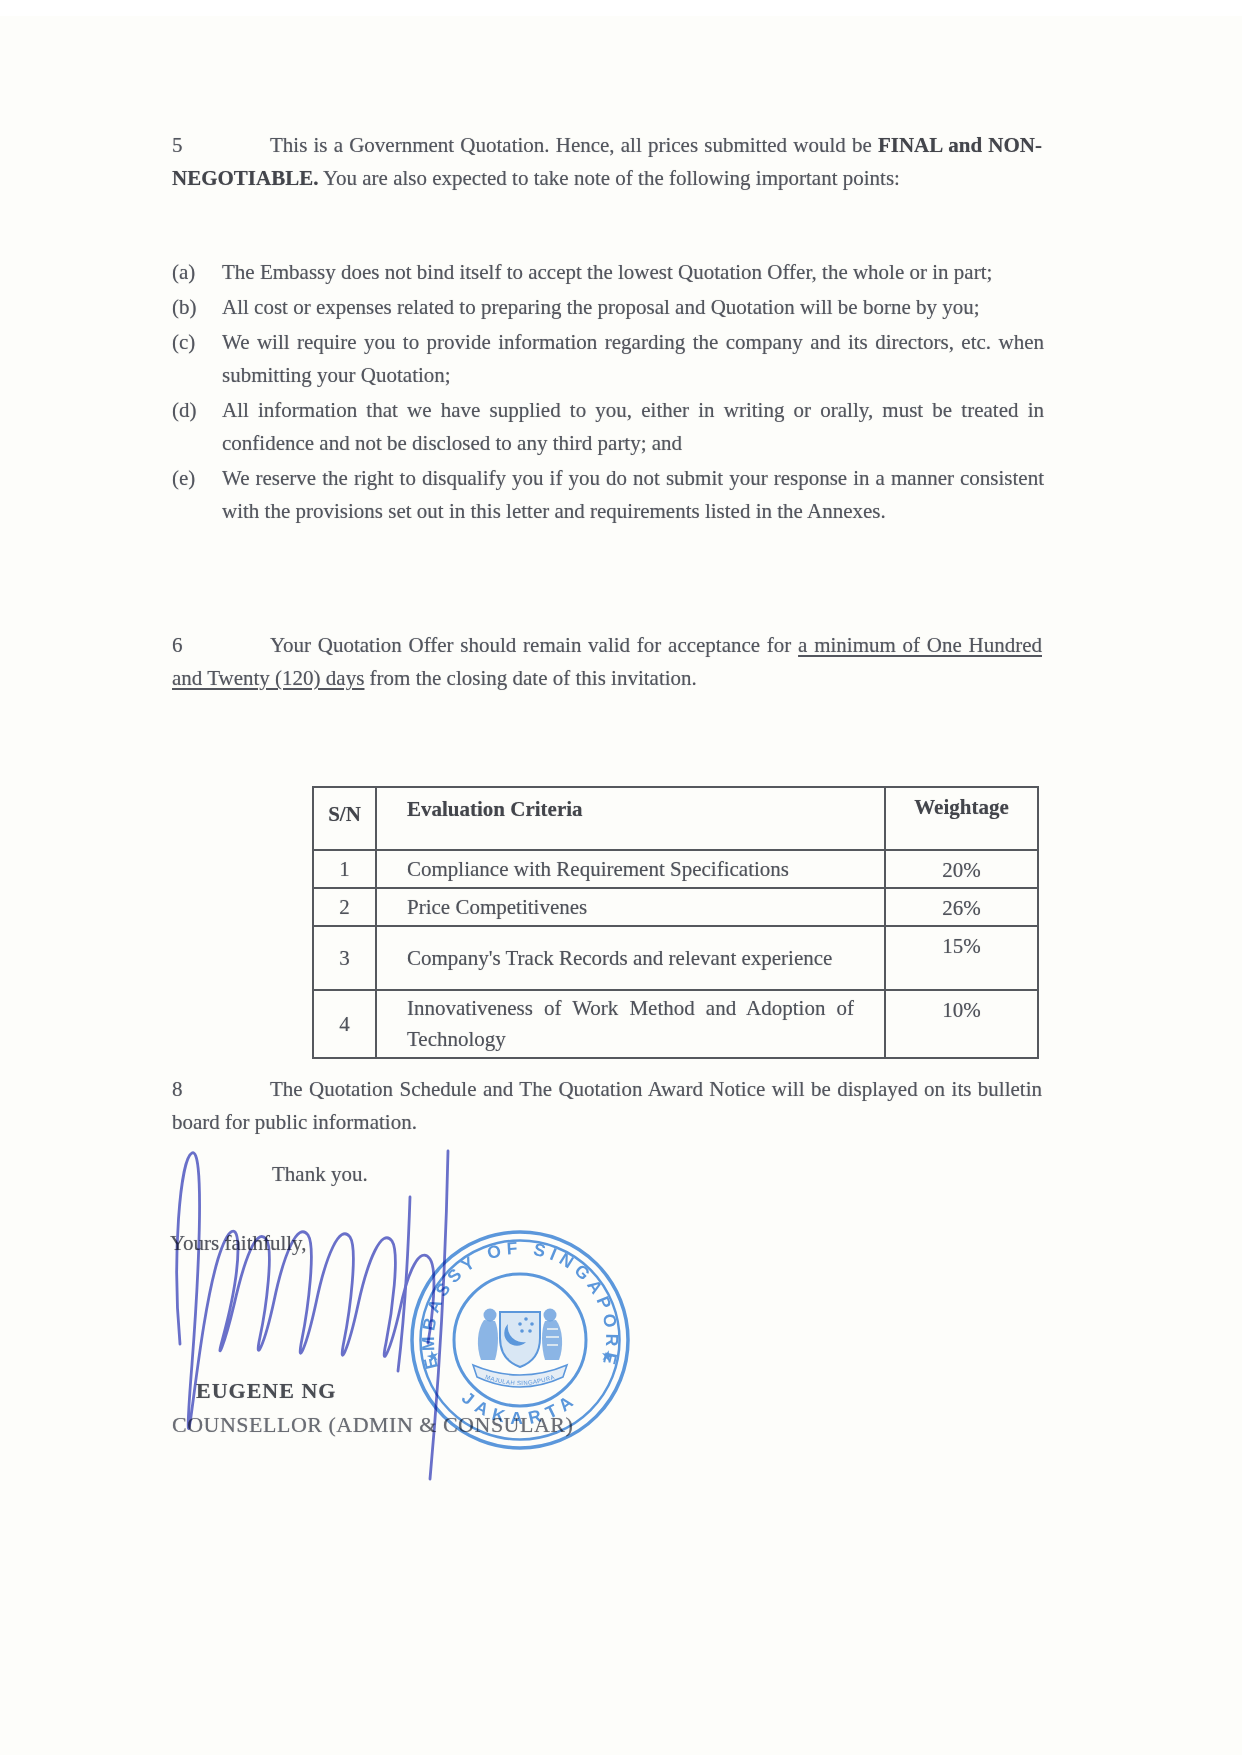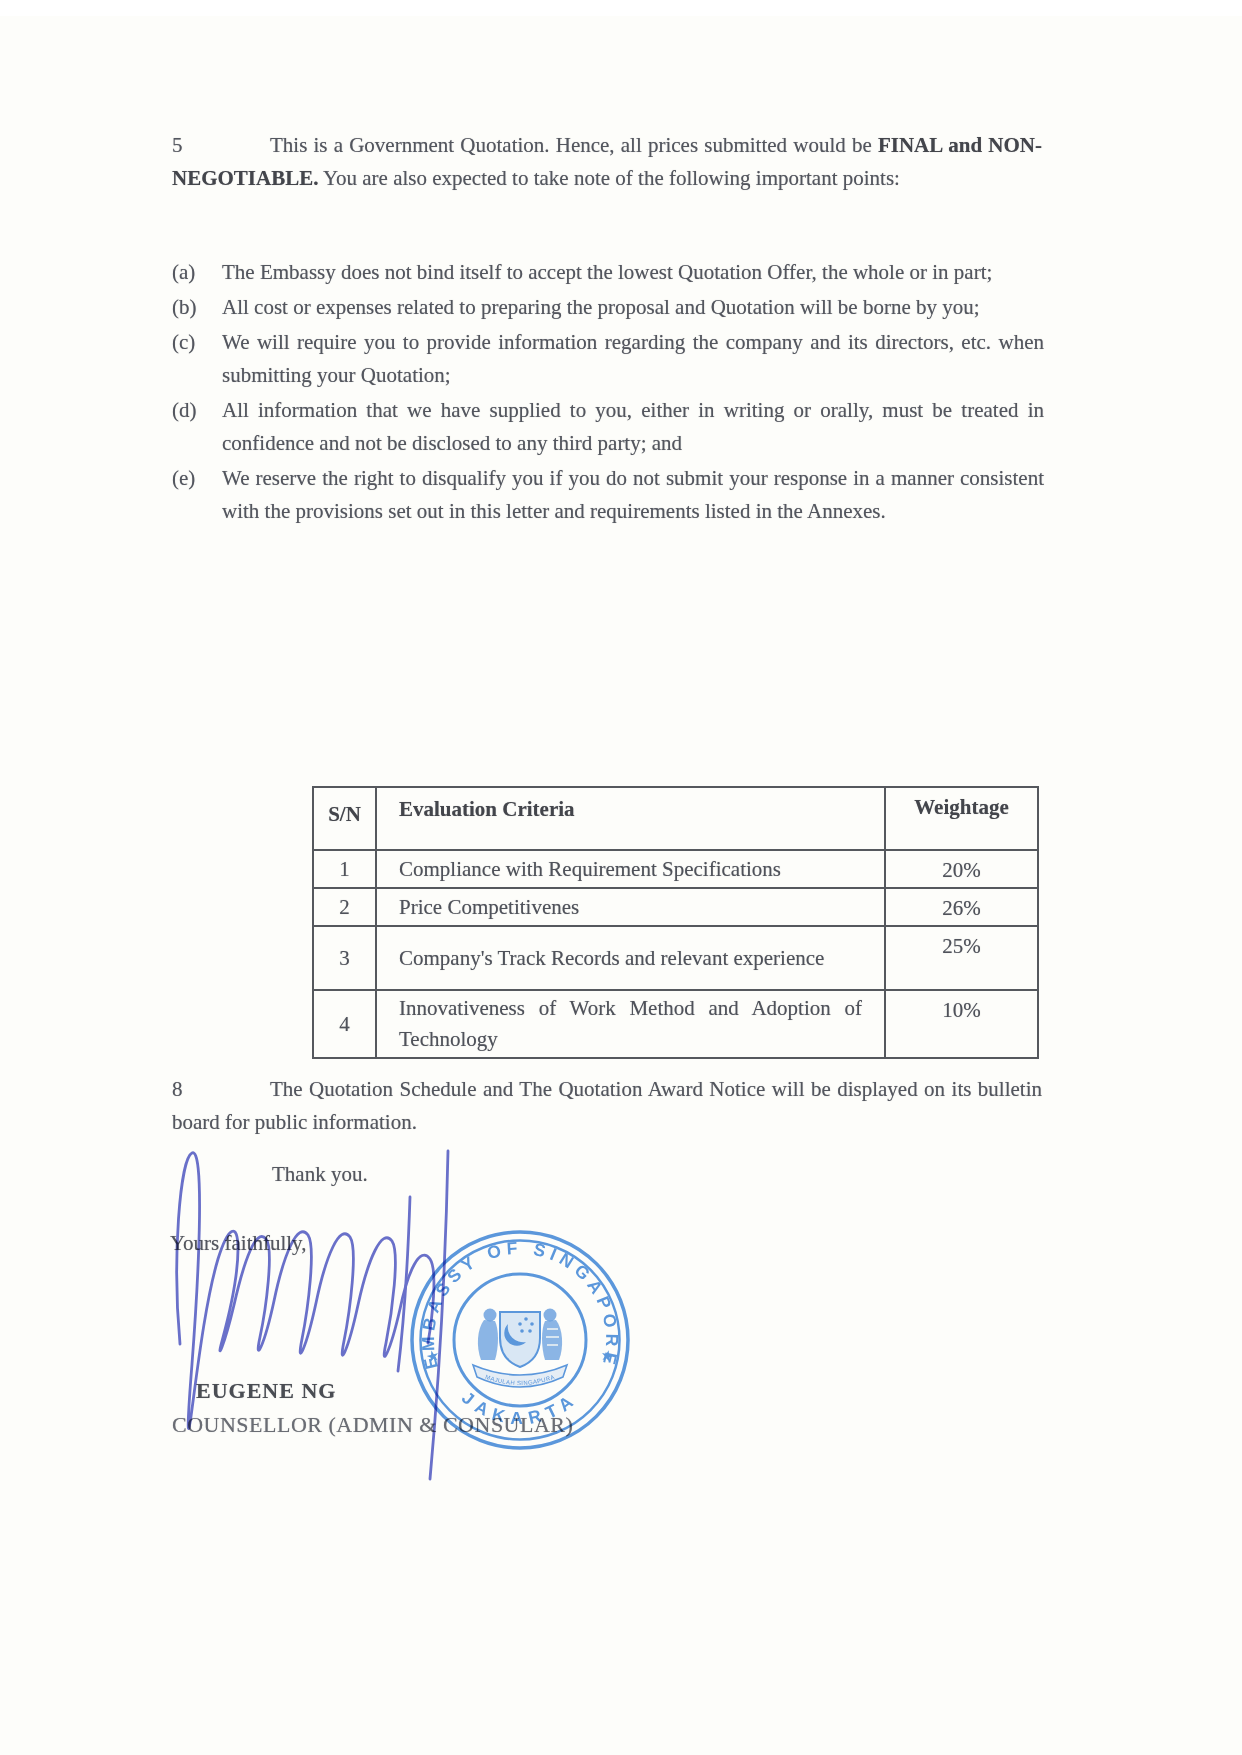--- a/index.html
+++ b/index.html
@@ -22,21 +22,21 @@
   .li-label{width:50px;flex:none;}
   .li-text{flex:1;text-align:justify;}
   table.eval{
     position:absolute;left:312px;top:770px;border-collapse:collapse;
     font-size:21px;line-height:31px;color:#4f525a;
     text-shadow:0 0 0.8px rgba(83,86,94,.5);table-layout:fixed;
   }
   table.eval th,table.eval td{border:2px solid #55585d;}
   table.eval{border:2.5px solid #4e5156;}
   .c-sn{text-align:center;vertical-align:middle;}
-  .c-cr{text-align:justify;vertical-align:middle;padding:2px 22px;}
+  .c-cr{text-align:justify;vertical-align:middle;padding:2px 30px;}
   .th-top{vertical-align:top;padding-top:11px;}
   .c-wt{text-align:center;vertical-align:top;padding-top:4px;}
   th.c-cr{text-align:left;vertical-align:top;padding-top:6px;font-weight:bold;color:#43454b;}
   th{font-weight:bold;color:#43454b;}
   .closing-line{position:absolute;font-size:21px;line-height:30px;
         text-shadow:0 0 0.8px rgba(83,86,94,.55);}
   .signer-name{font-weight:bold;font-size:22px;color:#4a4d53;letter-spacing:1px;}
   .signer-title{font-size:22px;color:#6a6d74;letter-spacing:0.5px;}
   .stamp-svg{position:absolute;left:407px;top:1211px;mix-blend-mode:multiply;opacity:.93;filter:blur(0.4px);}
   .sig-svg{position:absolute;left:158px;top:1093px;mix-blend-mode:multiply;opacity:.9;filter:blur(0.3px);}
@@ -70,20 +70,23 @@
     <div class="li">
       <span class="li-label">(d)</span>
       <span class="li-text">All information that we have supplied to you, either in writing or orally, must be treated in confidence and not be disclosed to any third party; and</span>
     </div>
     <div class="li">
       <span class="li-label">(e)</span>
       <span class="li-text">We reserve the right to disqualify you if you do not submit your response in a manner consistent with the provisions set out in this letter and requirements listed in the Annexes.</span>
     </div>
   </div>
 
+  <div class="flow" style="left:172px;top:613px;width:870px;">
+    <span class="pnum">6</span><span>Your Quotation Offer should remain valid for acceptance for </span><span class="ul">a minimum of One Hundred and Twenty (120) days</span><span> from the closing date of this invitation.</span>
+  </div>
 
 
   <table class="eval">
     <colgroup>
         <col style="width:63px">
         <col style="width:509px">
         <col style="width:153px">
       </colgroup>
     <thead>
       <tr style="height:63px">
@@ -99,21 +102,21 @@
         <td class="c-wt">20%</td>
       </tr>
       <tr style="height:31px">
         <td class="c-sn">2</td>
         <td class="c-cr">Price Competitivenes</td>
         <td class="c-wt">26%</td>
       </tr>
       <tr style="height:64px">
         <td class="c-sn">3</td>
         <td class="c-cr">Company's Track Records and relevant experience</td>
-        <td class="c-wt">25%</td>
+        <td class="c-wt">15%</td>
       </tr>
       <tr style="height:64px">
         <td class="c-sn">4</td>
         <td class="c-cr">Innovativeness of Work Method and Adoption of Technology</td>
         <td class="c-wt">10%</td>
       </tr>
     </tbody>
   </table>
 
   <div class="flow" style="left:172px;top:1057px;width:870px;">

